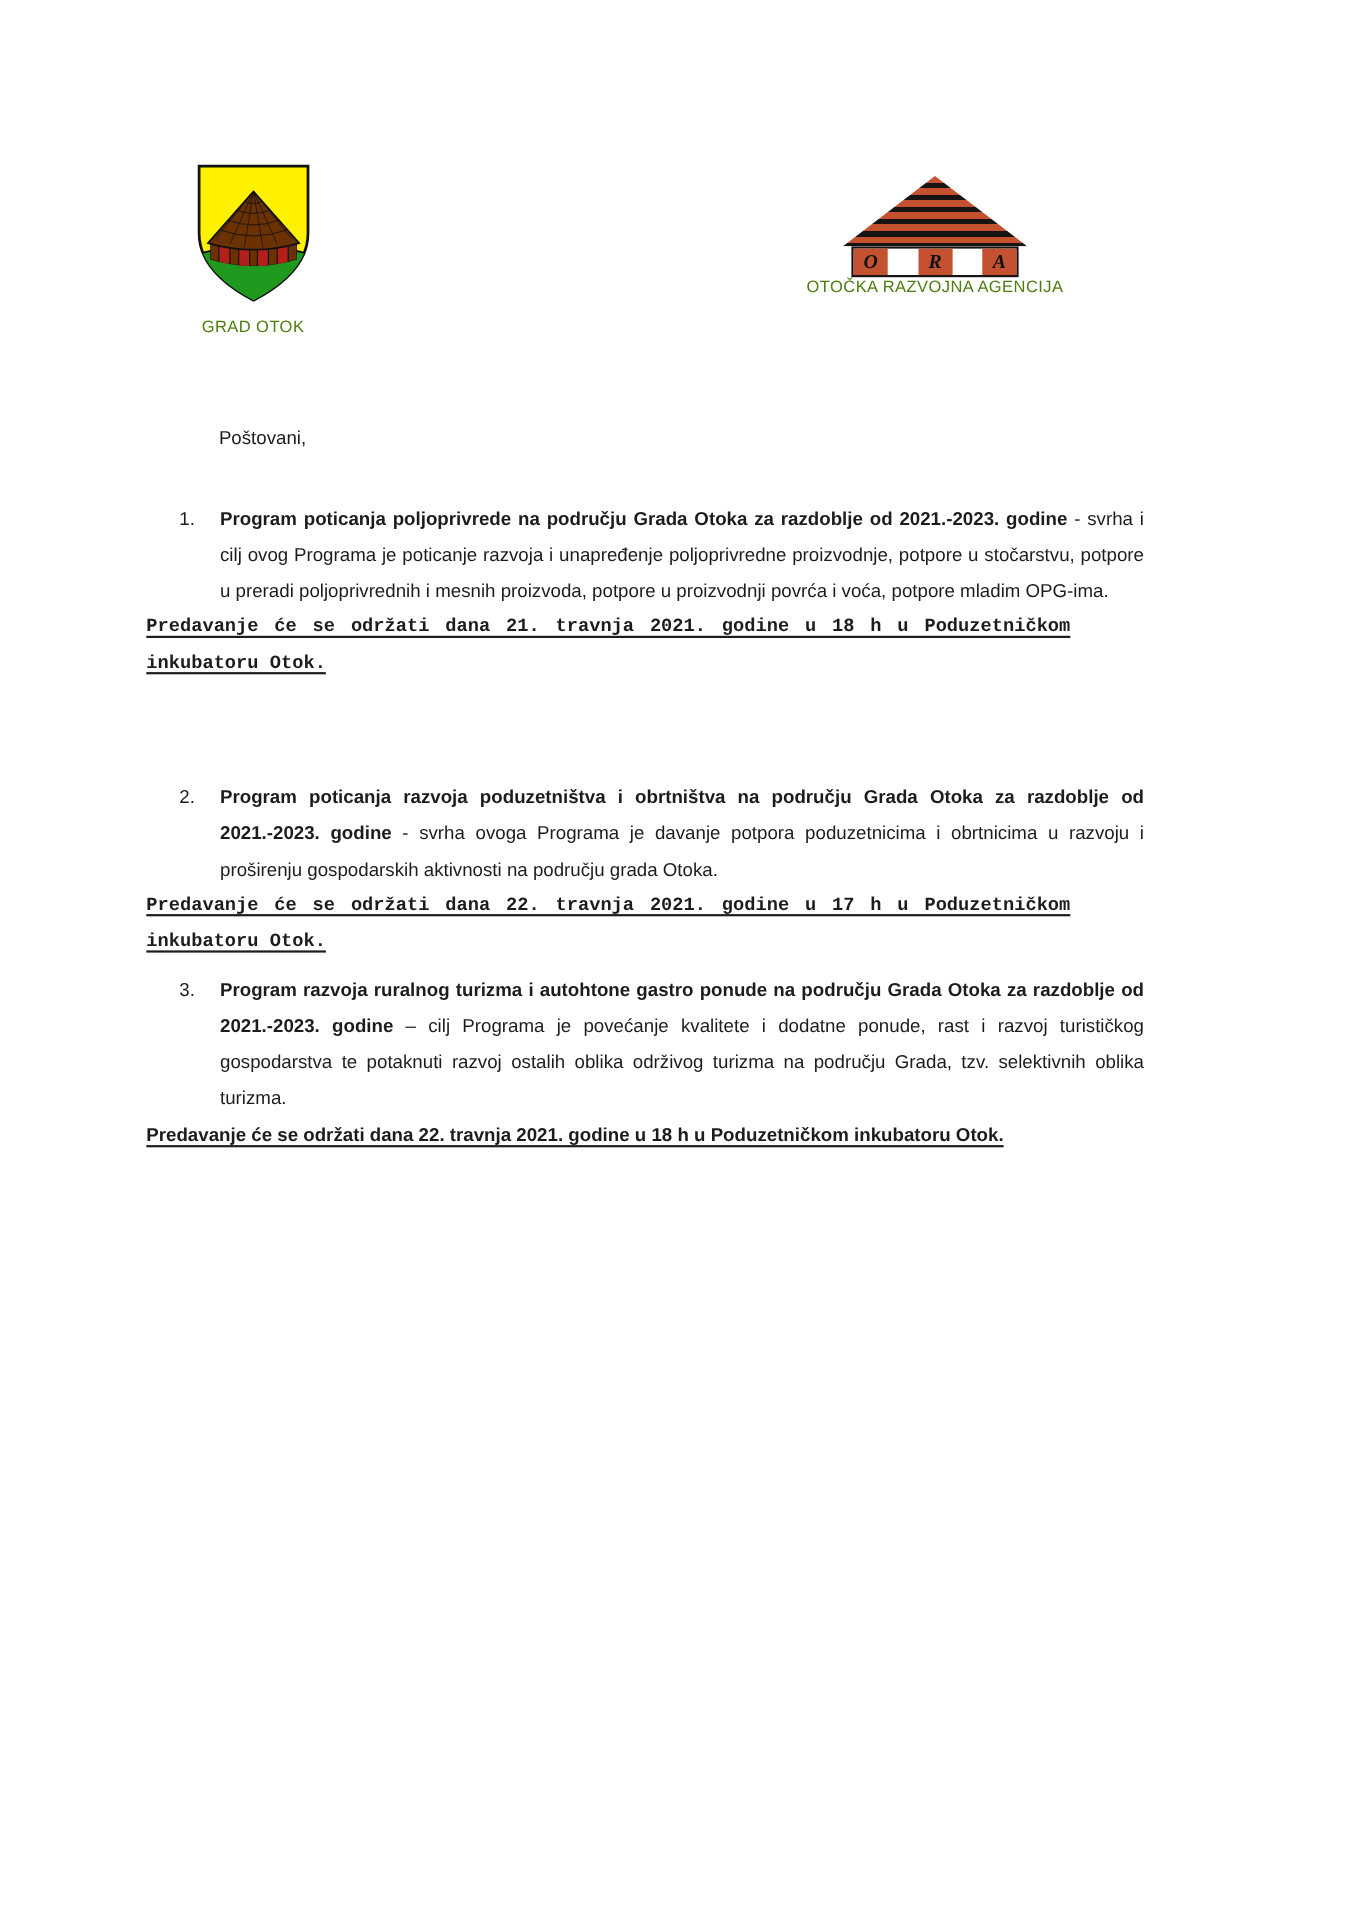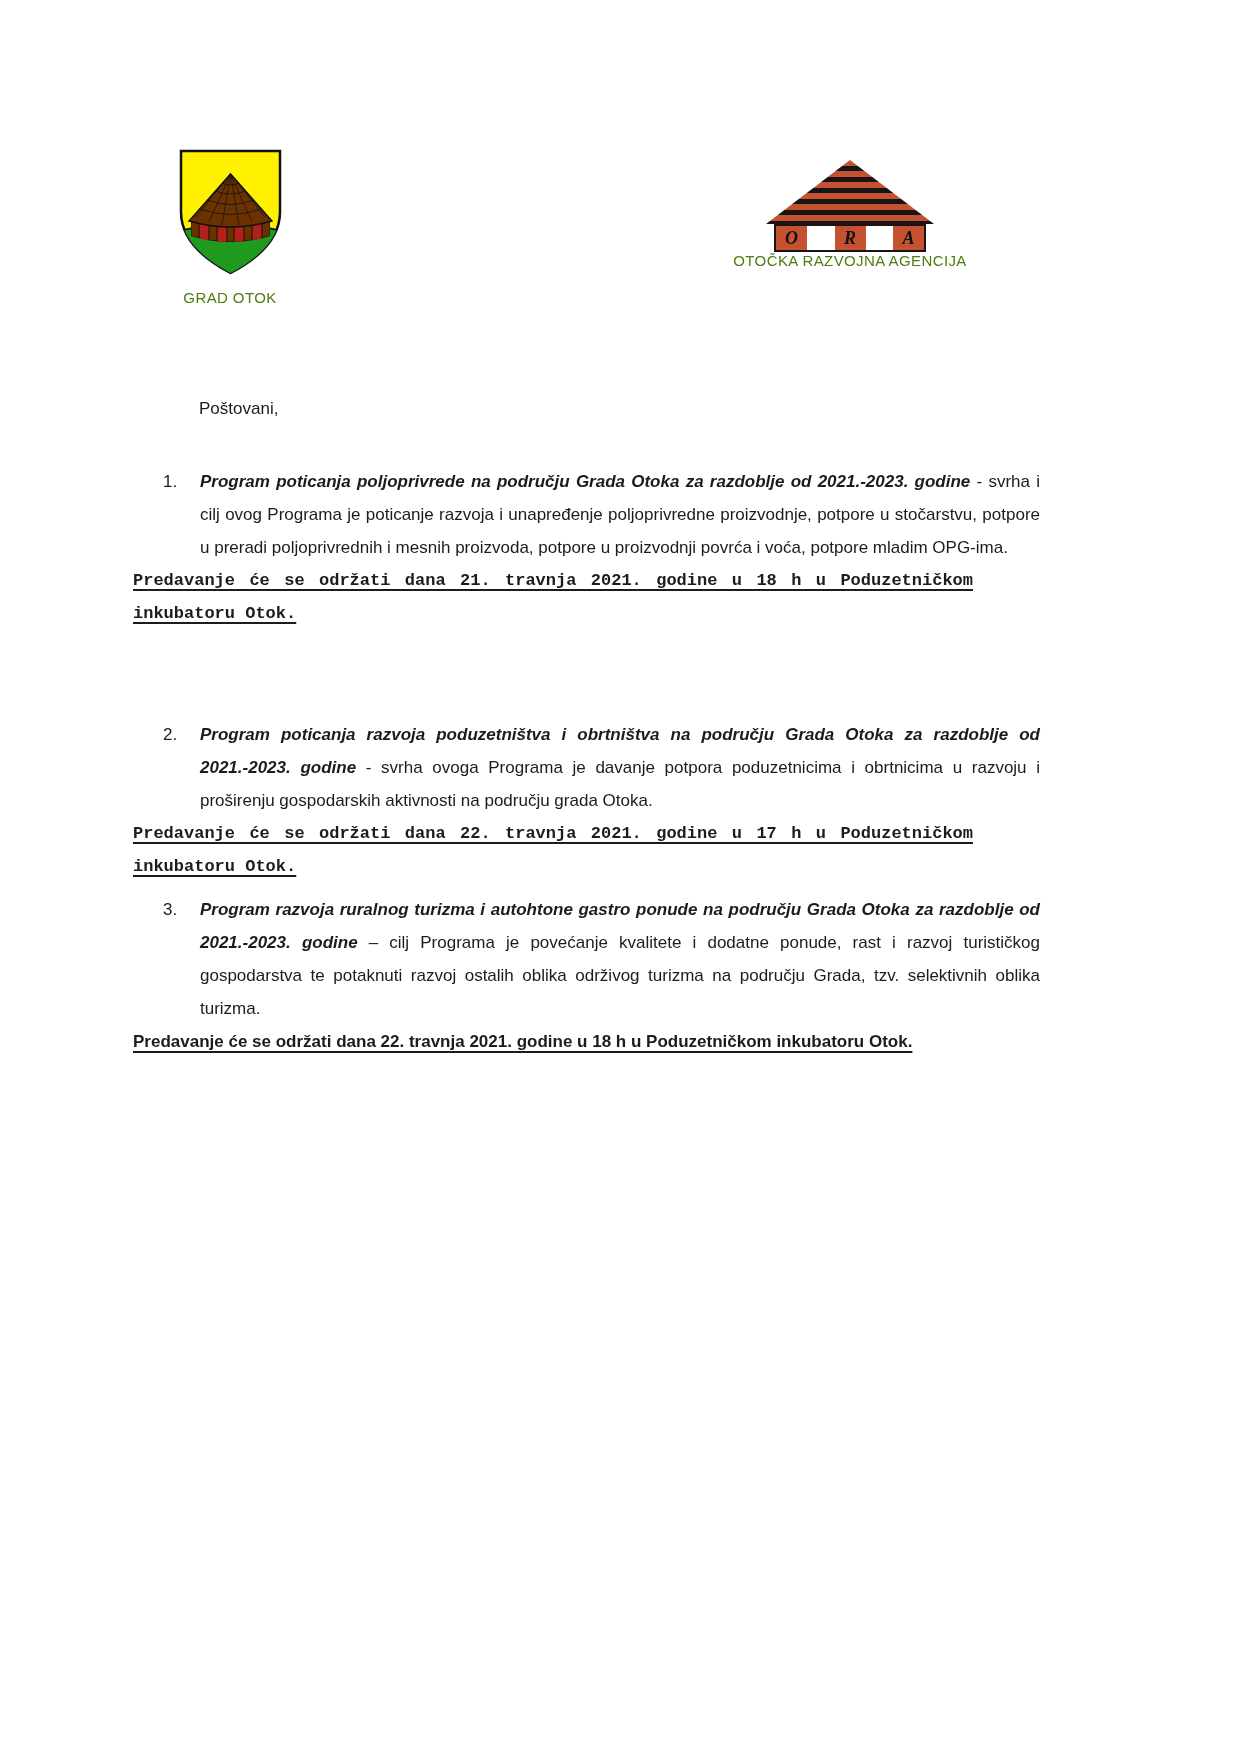--- a/index.html
+++ b/index.html
@@ -38,30 +38,30 @@
   }
   .ora-cell {
     width:31px; background:#c4512f;
     display:flex; align-items:center; justify-content:center;
     font-family:"Liberation Serif", serif;
     font-style:italic; font-weight:bold; font-size:18px; color:#111;
   }
 
   
   .content {
-    position:absolute; left:133px; top:392px; width:907px;
+    position:absolute; left:133px; top:382px; width:907px;
     font-size:17px; line-height:33px;
   }
   .content p { margin:0; text-align:justify; }
   .indent { text-indent:66px; }
 
   .list-item { display:flex; margin-left:30px; }
   .num { width:37px; flex:none; text-align:left; }
   .item-body { flex:1; text-align:justify; }
-  .item-title { font-weight:bold;font-style:italic; }
+  .item-title { font-weight:bold; }
 
   .lecture {
     margin-left:67px; width:840px;
     font-weight:bold;
     text-decoration:underline;
     text-decoration-thickness:2px;
     text-underline-offset:4px;
   }
 
   .mt-list1   { margin-top:40px; }

